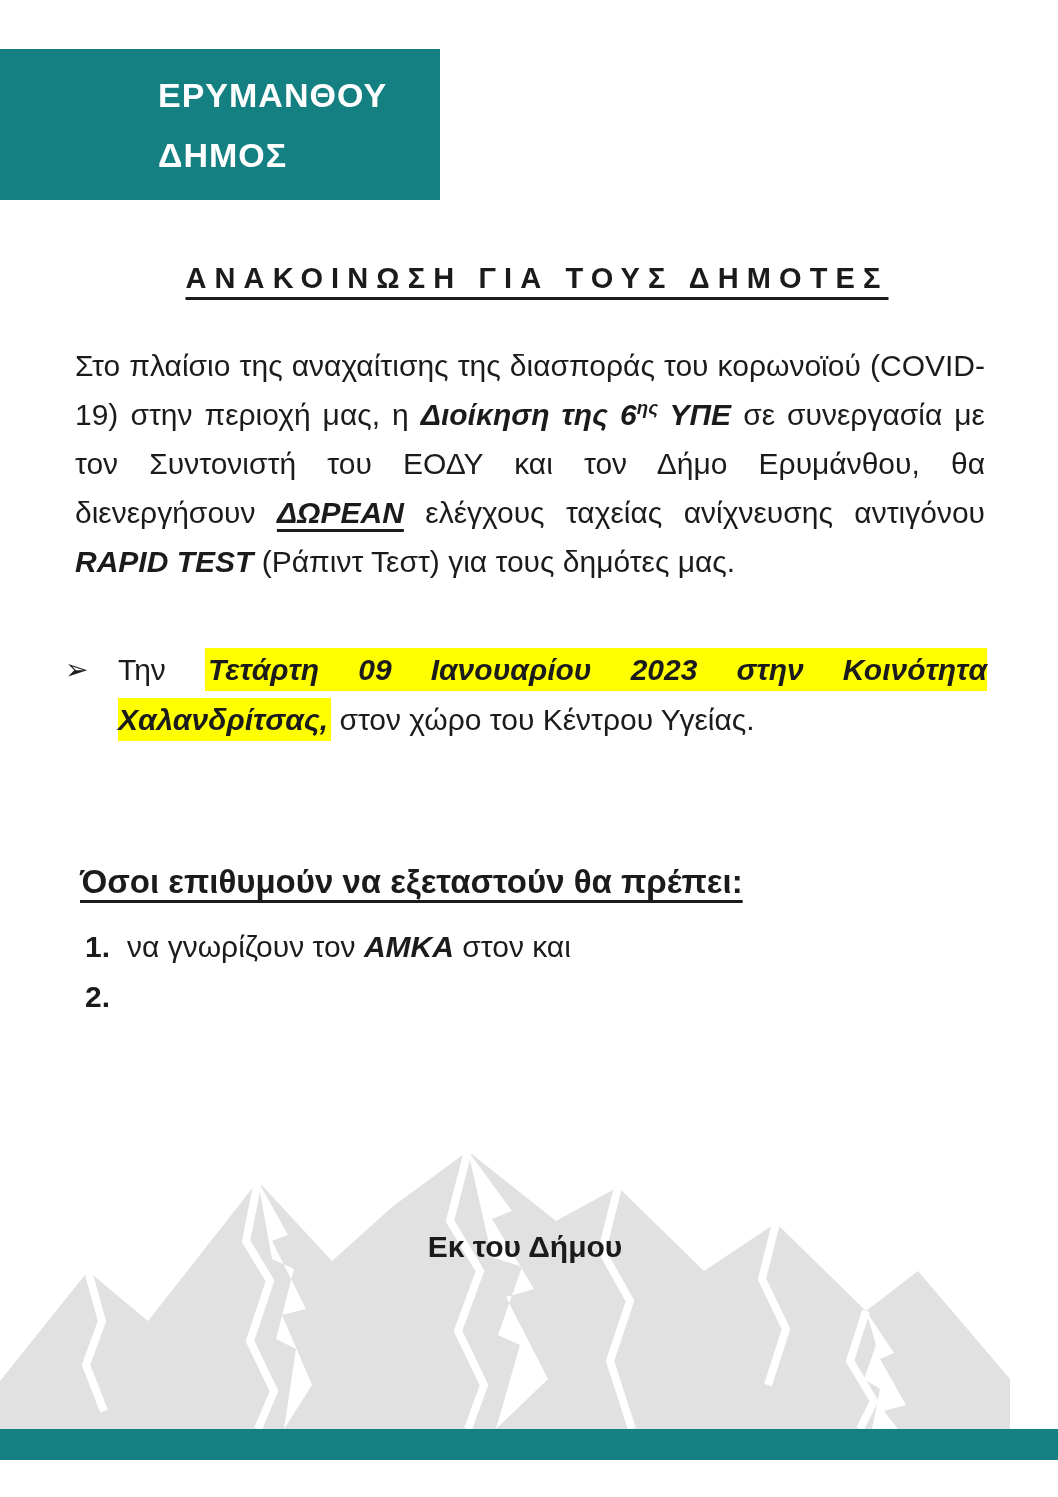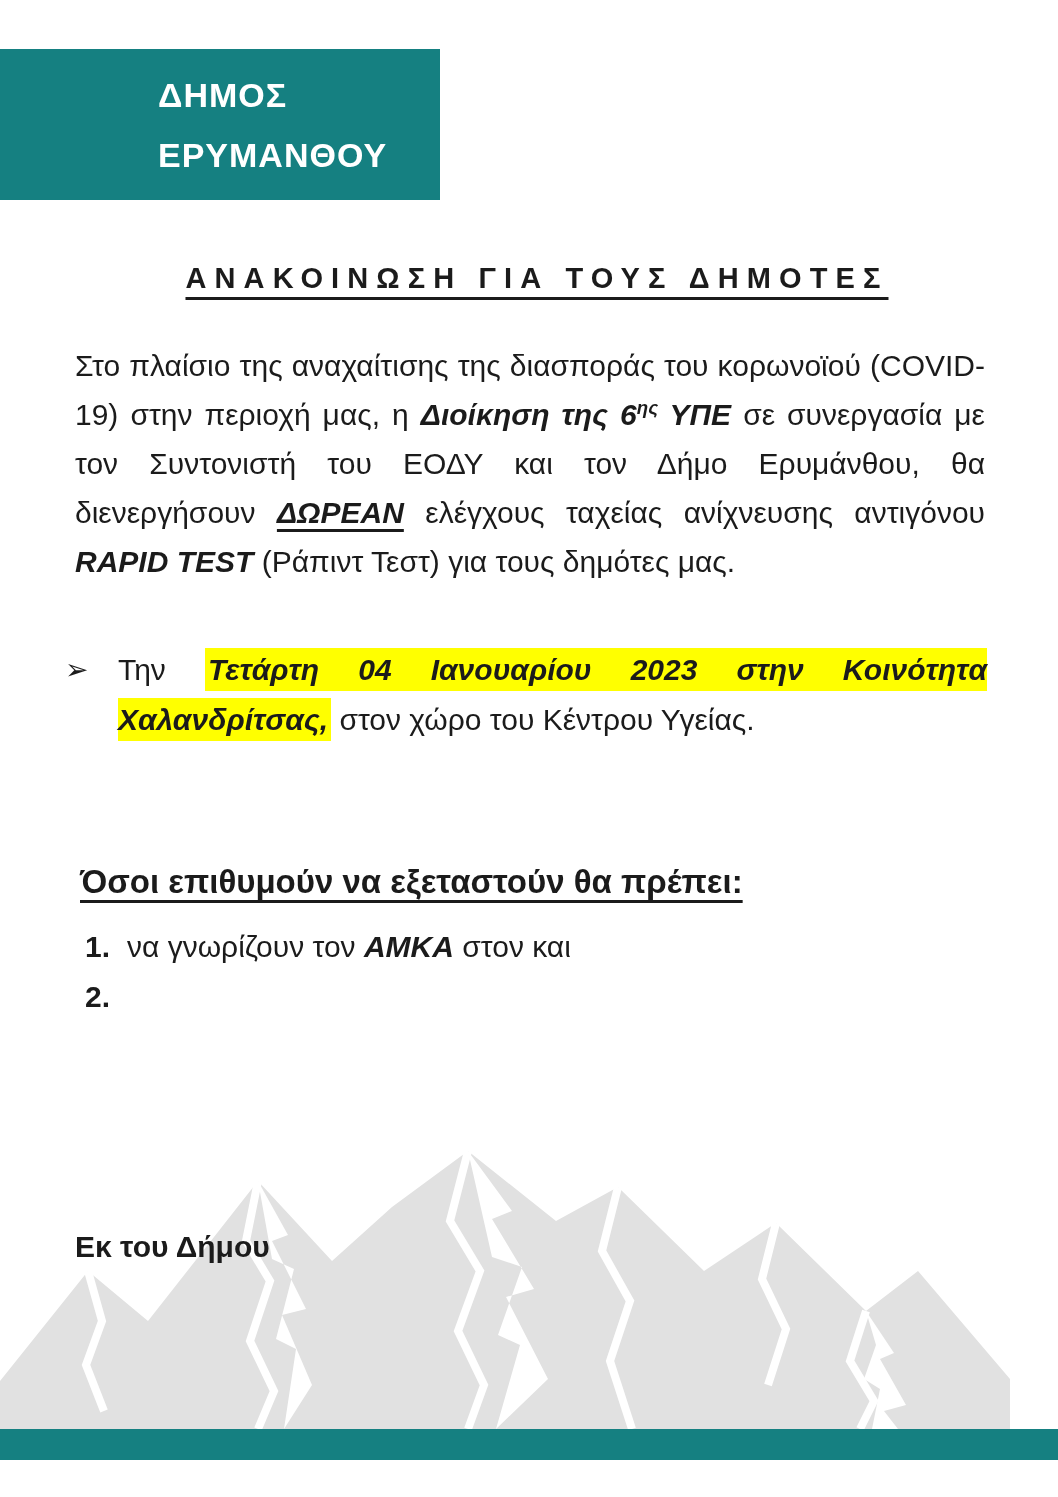--- a/index.html
+++ b/index.html
@@ -129,21 +129,21 @@
   .p-attention {
     top: 1074px;
     font-weight: bold;
     line-height: 52px;
   }
   
   .signature {
     position: absolute;
     left: 75px; top: 1230px;
     width: 900px;
-    text-align: left;
+    text-align: center;
     font-weight: bold;
     font-size: 30px;
     z-index: 2;
   }
   
   .watermark {
     position: absolute;
     left: 0;
     top: 1149px;
     width: 1010px;
@@ -157,33 +157,33 @@
     background: #158081;
     z-index: 3;
   }
 </style>
 </head>
 <body>
 
 <div class="page">
 
   <div class="org-box">
+    <div>ΕΡΥΜΑΝΘΟΥ</div>
     <div>ΔΗΜΟΣ</div>
-    <div>ΕΡΥΜΑΝΘΟΥ</div>
   </div>
 
   <div class="doc-title">
     <span>ΑΝΑΚΟΙΝΩΣΗ ΓΙΑ ΤΟΥΣ ΔΗΜΟΤΕΣ</span>
   </div>
 
   <div class="para p-main"><span>Στο πλαίσιο της αναχαίτισης της διασποράς του κορωνοϊού (COVID-19) στην περιοχή μας, η </span><span class="b">Διοίκηση της 6</span><sup class="b">ης</sup><span class="b"> ΥΠΕ</span><span> σε συνεργασία με τον Συντονιστή του ΕΟΔΥ και τον Δήμο Ερυμάνθου, θα διενεργήσουν </span><span class="b u">ΔΩΡΕΑΝ</span><span> ελέγχους ταχείας ανίχνευσης αντιγόνου </span><span class="b">RAPID TEST</span><span> (Ράπιντ Τεστ) για τους δημότες μας.</span></div>
 
   <div class="bullet-row">
     <div class="bullet-marker">➢</div>
-    <div class="bullet-text"><span>Την </span><span class="b hl">Τετάρτη 04 Ιανουαρίου 2023 στην Κοινότητα Χαλανδρίτσας,</span><span> στον χώρο του Κέντρου Υγείας.</span></div>
+    <div class="bullet-text"><span>Την </span><span class="b hl">Τετάρτη 09 Ιανουαρίου 2023 στην Κοινότητα Χαλανδρίτσας,</span><span> στον χώρο του Κέντρου Υγείας.</span></div>
   </div>
 
 
   <div class="req-heading">
     <span>Όσοι επιθυμούν να εξεταστούν θα πρέπει:</span>
   </div>
 
   <div class="req-list">
     <div class="req-item">
       <div class="req-num">1.</div>

